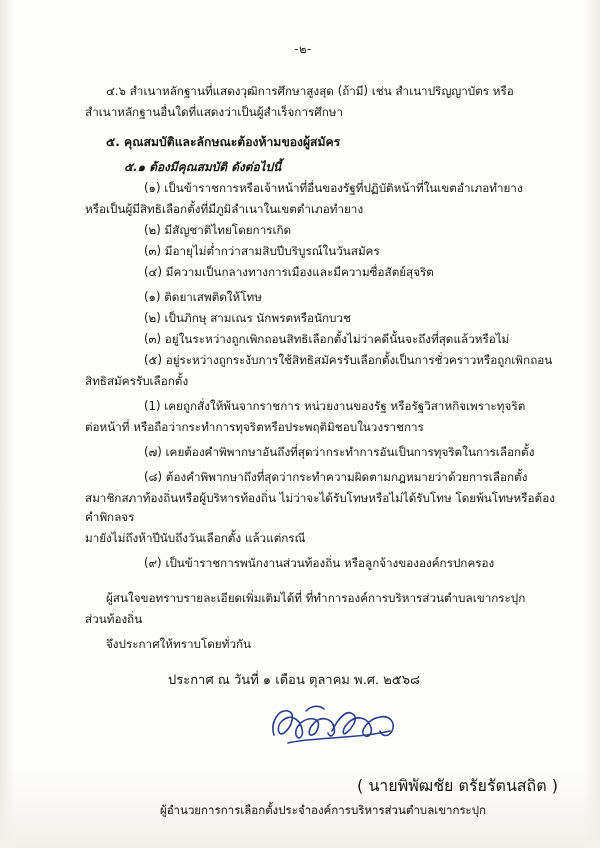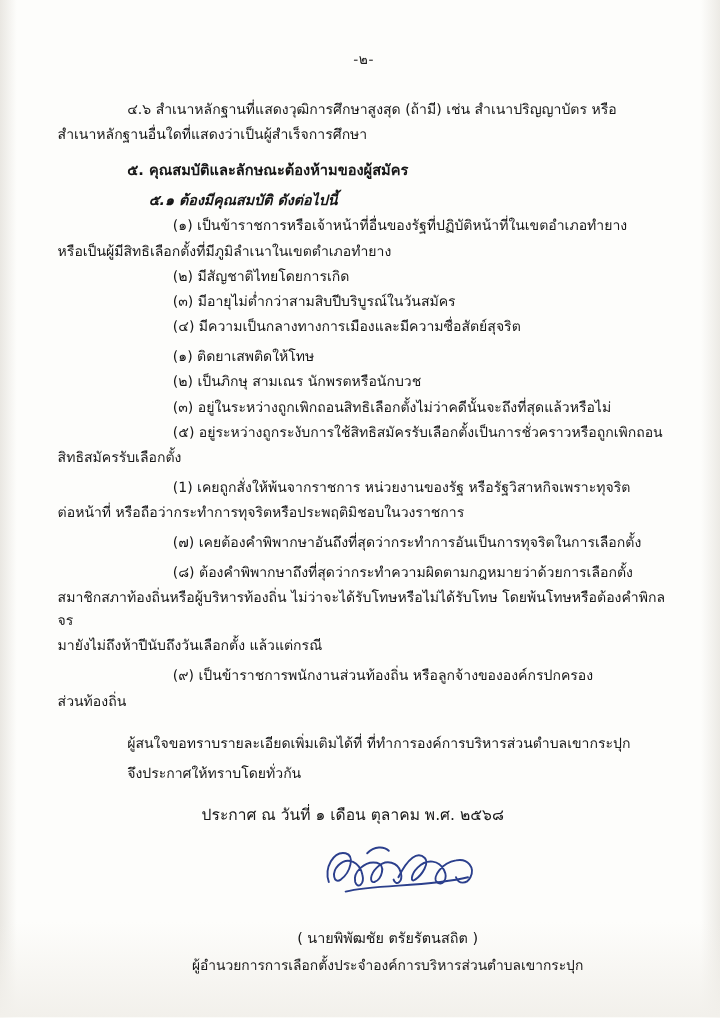--- a/index.html
+++ b/index.html
@@ -56,21 +56,21 @@
 
   p {
     margin: 0;
     font-size: 11.7px;
     line-height: 1.62;
     color: #161616;
   }
   .indent-2 { text-indent: 58px; }
   .indent-3 { text-indent: 76px; }
   .indent-4 { text-indent: 96px; }
-  .hang-0 { text-indent: 0; }
+  .hang-0 { text-indent: 0; margin-left: 37px; }
 
   .blk { margin-bottom: 2px; }
   .gap-s { margin-top: 6px; }
   .gap-m { margin-top: 11px; }
   .gap-l { margin-top: 16px; }
 
   .heading {
     font-size: 12.2px;
     font-weight: 700;
     line-height: 1.6;
@@ -89,22 +89,22 @@
   }
   .signature {
     position: absolute;
     left: 214px;
     top: -2px;
     width: 150px;
     height: 62px;
     color: #2b3f8c;
   }
   .sig-line {
-    text-align: center;
-    font-size: 12px;
+    text-align: right;
+    font-size: 16px;
     padding-left: 40px;
   }
   .sig-role {
     text-align: center;
     font-size: 11.5px;
     padding-left: 40px;
     margin-top: 3px;
   }
   .date-line {
     text-indent: 120px;
@@ -143,23 +143,23 @@
     <p class="blk indent-4">(๓) อยู่ในระหว่างถูกเพิกถอนสิทธิเลือกตั้งไม่ว่าคดีนั้นจะถึงที่สุดแล้วหรือไม่</p>
     <p class="blk indent-4">(๕) อยู่ระหว่างถูกระงับการใช้สิทธิสมัครรับเลือกตั้งเป็นการชั่วคราวหรือถูกเพิกถอน</p>
     <p class="blk hang-0">สิทธิสมัครรับเลือกตั้ง</p>
     <p class="blk indent-4 gap-s">(1) เคยถูกสั่งให้พ้นจากราชการ หน่วยงานของรัฐ หรือรัฐวิสาหกิจเพราะทุจริต</p>
     <p class="blk hang-0">ต่อหน้าที่ หรือถือว่ากระทำการทุจริตหรือประพฤติมิชอบในวงราชการ</p>
     <p class="blk indent-4 gap-s">(๗) เคยต้องคำพิพากษาอันถึงที่สุดว่ากระทำการอันเป็นการทุจริตในการเลือกตั้ง</p>
     <p class="blk indent-4 gap-s">(๘) ต้องคำพิพากษาถึงที่สุดว่ากระทำความผิดตามกฎหมายว่าด้วยการเลือกตั้ง</p>
     <p class="blk hang-0">สมาชิกสภาท้องถิ่นหรือผู้บริหารท้องถิ่น ไม่ว่าจะได้รับโทษหรือไม่ได้รับโทษ โดยพ้นโทษหรือต้องคำพิกลจร</p>
     <p class="blk hang-0">มายังไม่ถึงห้าปีนับถึงวันเลือกตั้ง แล้วแต่กรณี</p>
     <p class="blk indent-4 gap-s">(๙) เป็นข้าราชการพนักงานส่วนท้องถิ่น หรือลูกจ้างขององค์กรปกครอง</p>
+    <p class="blk indent-2 gap-l">ผู้สนใจขอทราบรายละเอียดเพิ่มเติมได้ที่ ที่ทำการองค์การบริหารส่วนตำบลเขากระปุก</p>
+
     <p class="blk hang-0">ส่วนท้องถิ่น</p>
-
-    <p class="blk indent-2 gap-l">ผู้สนใจขอทราบรายละเอียดเพิ่มเติมได้ที่ ที่ทำการองค์การบริหารส่วนตำบลเขากระปุก</p>
     <p class="blk indent-2 gap-s">จึงประกาศให้ทราบโดยทั่วกัน</p>
 
     <p class="blk date-line gap-l">ประกาศ ณ วันที่  ๑  เดือน  ตุลาคม  พ.ศ. ๒๕๖๘</p>
 
     <div class="sig-area">
       <svg class="signature" viewBox="0 0 150 62">
         <g fill="none" stroke="#2b3f8c" stroke-width="1.6" stroke-linecap="round">
           <path d="M12,38 C8,26 16,12 26,14 C34,16 30,30 22,36 C16,40 14,30 20,24 C28,16 38,22 40,32 C42,40 36,44 34,38 C32,30 42,20 52,22 C60,24 56,36 50,38 C46,39 46,32 52,26 C60,18 70,22 72,30 C74,38 68,42 66,36"></path>
           <path d="M70,34 C78,18 86,12 92,18 C96,22 90,32 84,36 C80,39 80,32 86,26 C94,18 104,20 108,28 C112,36 106,42 102,38 C98,34 106,22 118,20 C128,18 134,26 130,34 C127,40 120,40 118,34"></path>
           <path d="M26,46 C50,40 96,42 128,34"></path>

